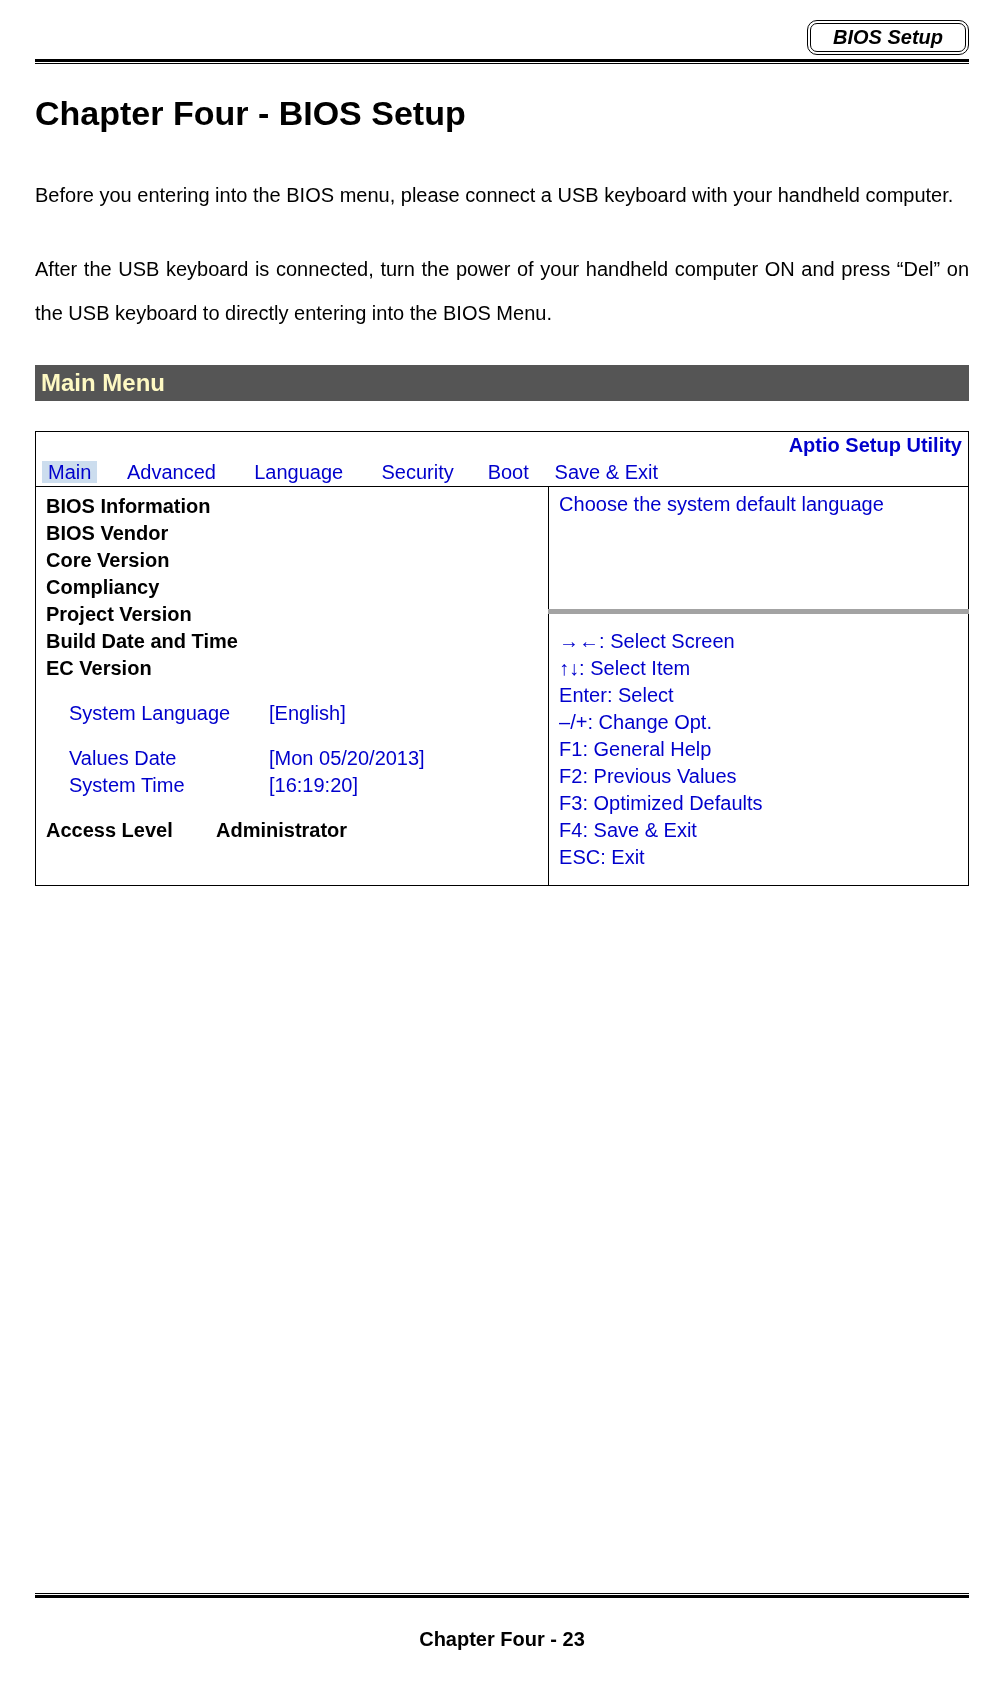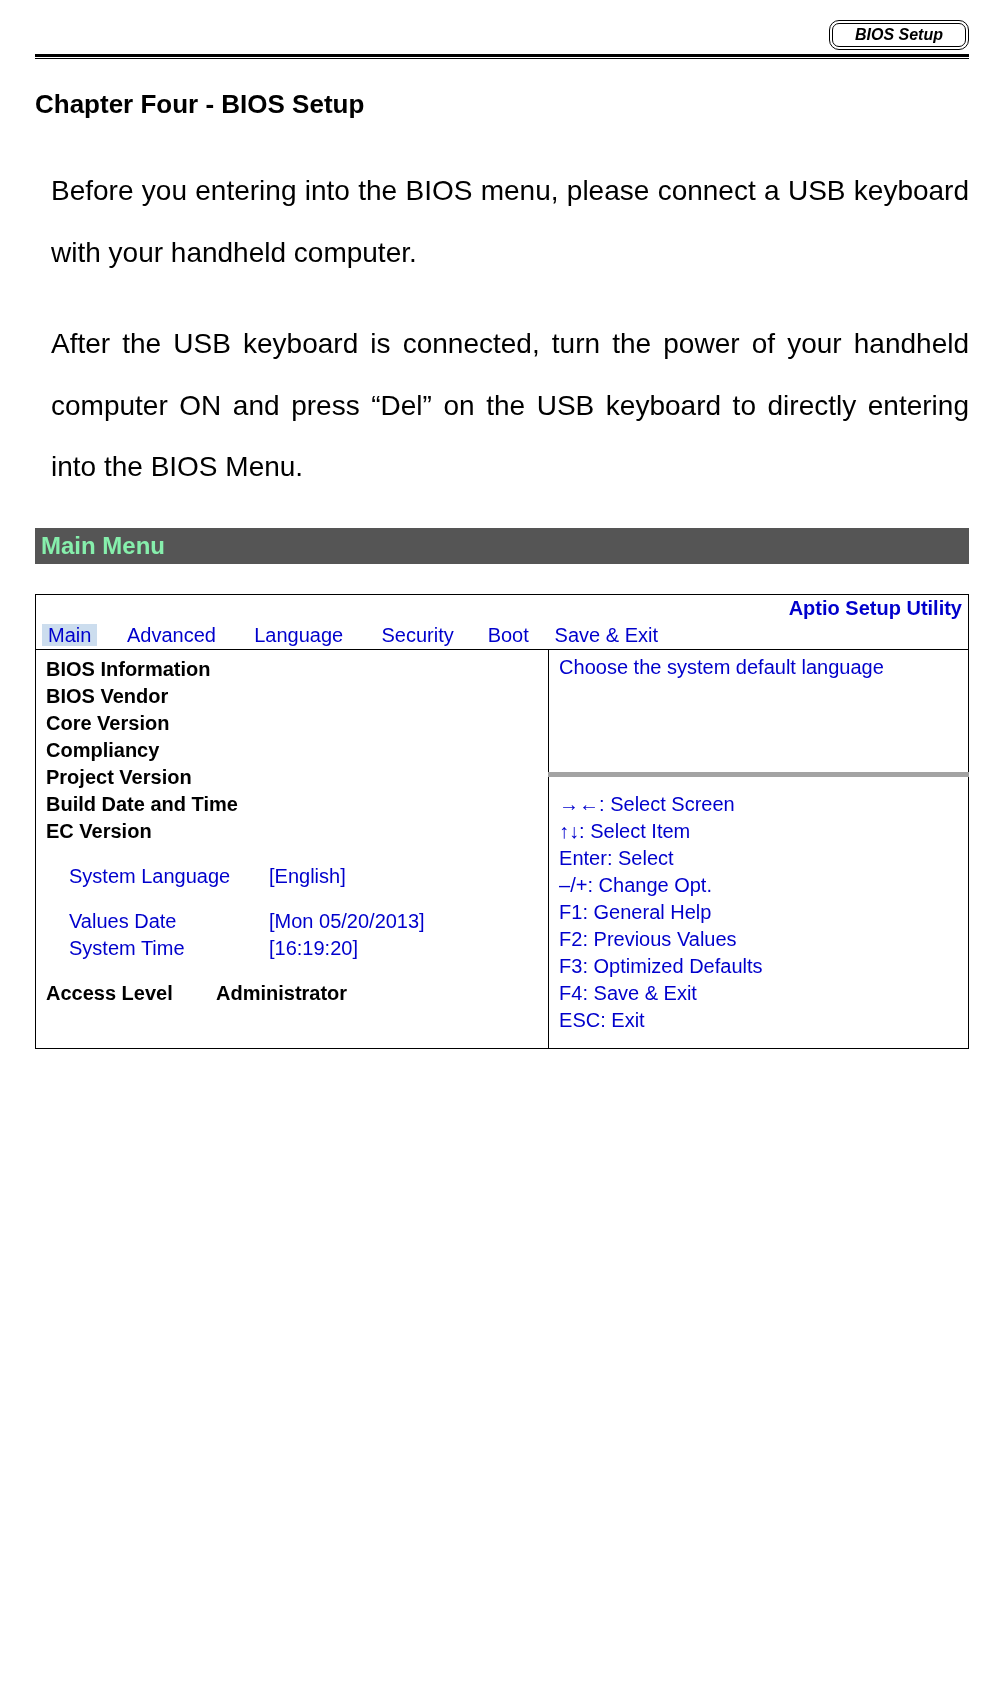--- a/index.html
+++ b/index.html
@@ -20,43 +20,43 @@
     display: flex;
     justify-content: flex-end;
     margin-bottom: 4px;
   }
   .header-badge {
     border: 4px double #000;
     border-radius: 10px;
     padding: 2px 22px;
     font-style: italic;
     font-weight: bold;
-    font-size: 16px;
+    font-size: 20px;
   }
   .hr-rule {
     border: none;
     border-top: 3px solid #000;
     border-bottom: 1px solid #000;
     height: 1px;
     margin: 0 0 30px 0;
   }
   h1.chapter-title {
-    font-size: 26px;
+    font-size: 34px;
     font-weight: bold;
     margin: 26px 0 40px 0;
   }
   p.body-text {
-    font-size: 28px;
+    font-size: 20px;
     line-height: 2.2;
     text-align: justify;
-    margin: 0 0 30px 16px;
+    margin: 0 0 30px 0;
   }
   .section-bar {
     background: #555;
-    color: #86efac;
+    color: #fef9c3;
     font-size: 24px;
     font-weight: bold;
     padding: 4px 6px;
     margin: 18px 0 30px 0;
   }
   .bios-table {
     width: 100%;
     border: 1px solid #000;
     border-collapse: collapse;
     font-size: 20px;
@@ -195,14 +195,18 @@
         <div>F1: General Help</div>
         <div>F2: Previous Values</div>
         <div>F3: Optimized Defaults</div>
         <div>F4: Save &amp; Exit</div>
         <div>ESC: Exit</div>
       </td>
     </tr>
   </tbody>
     </table>
 
+  <div class="footer-area">
+    <hr class="footer-rule">
+    <div class="footer-text">Chapter Four - 23</div>
+  </div>
 
 </div>
 
 </body></html>

